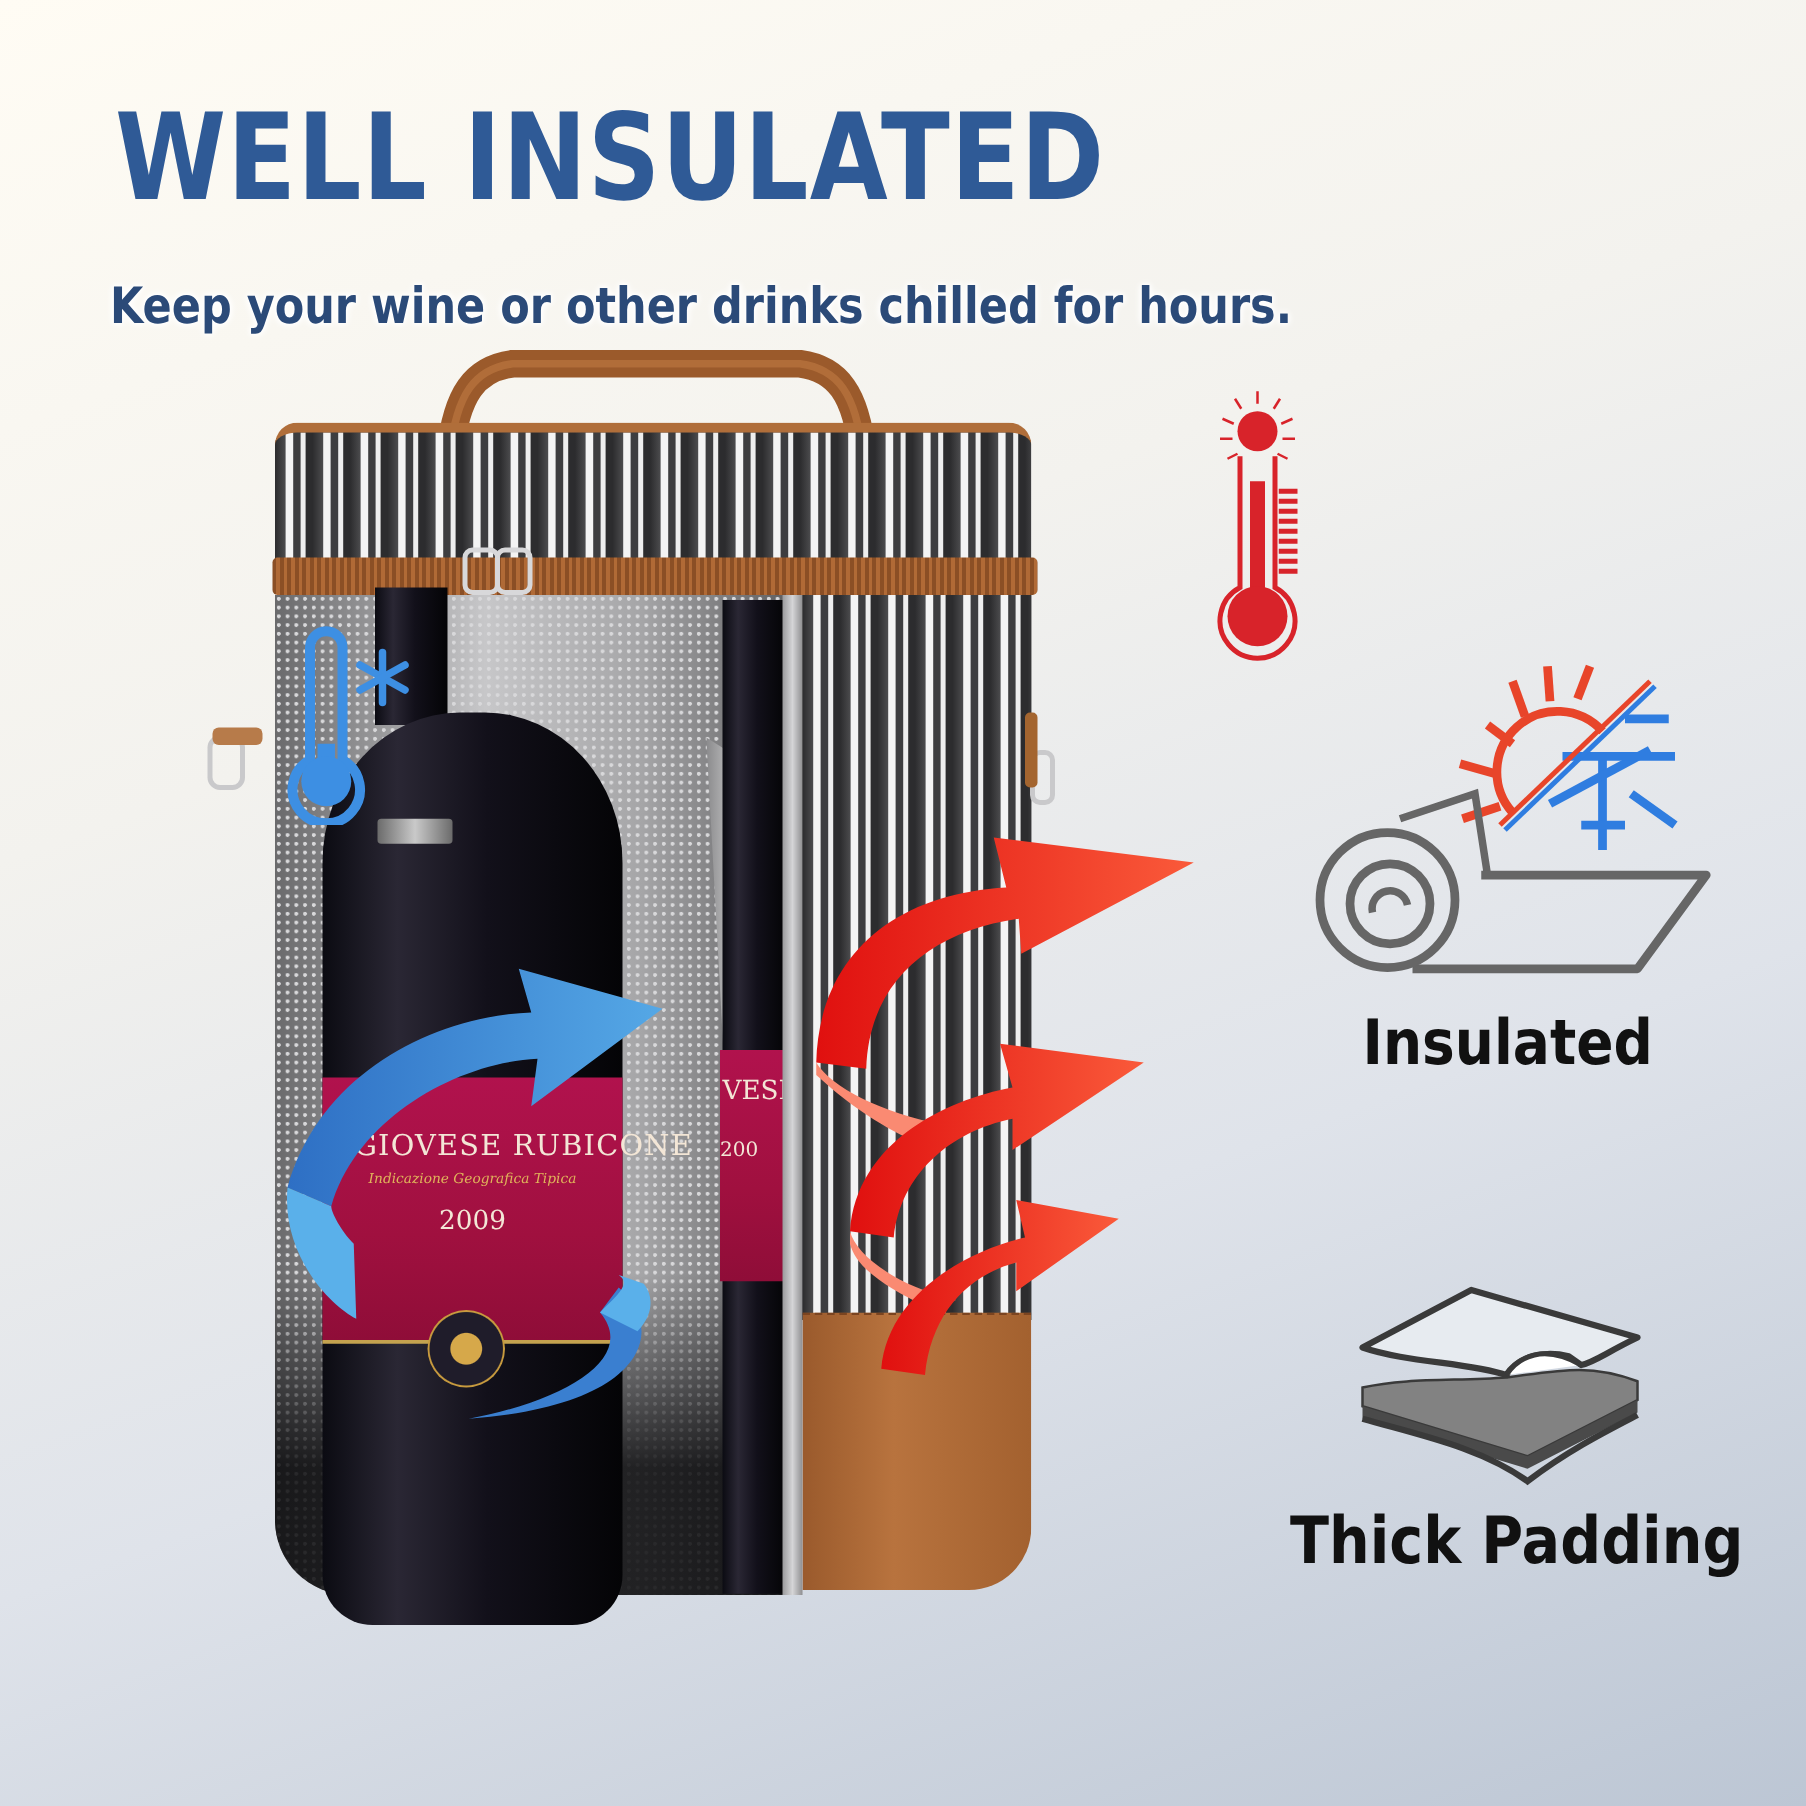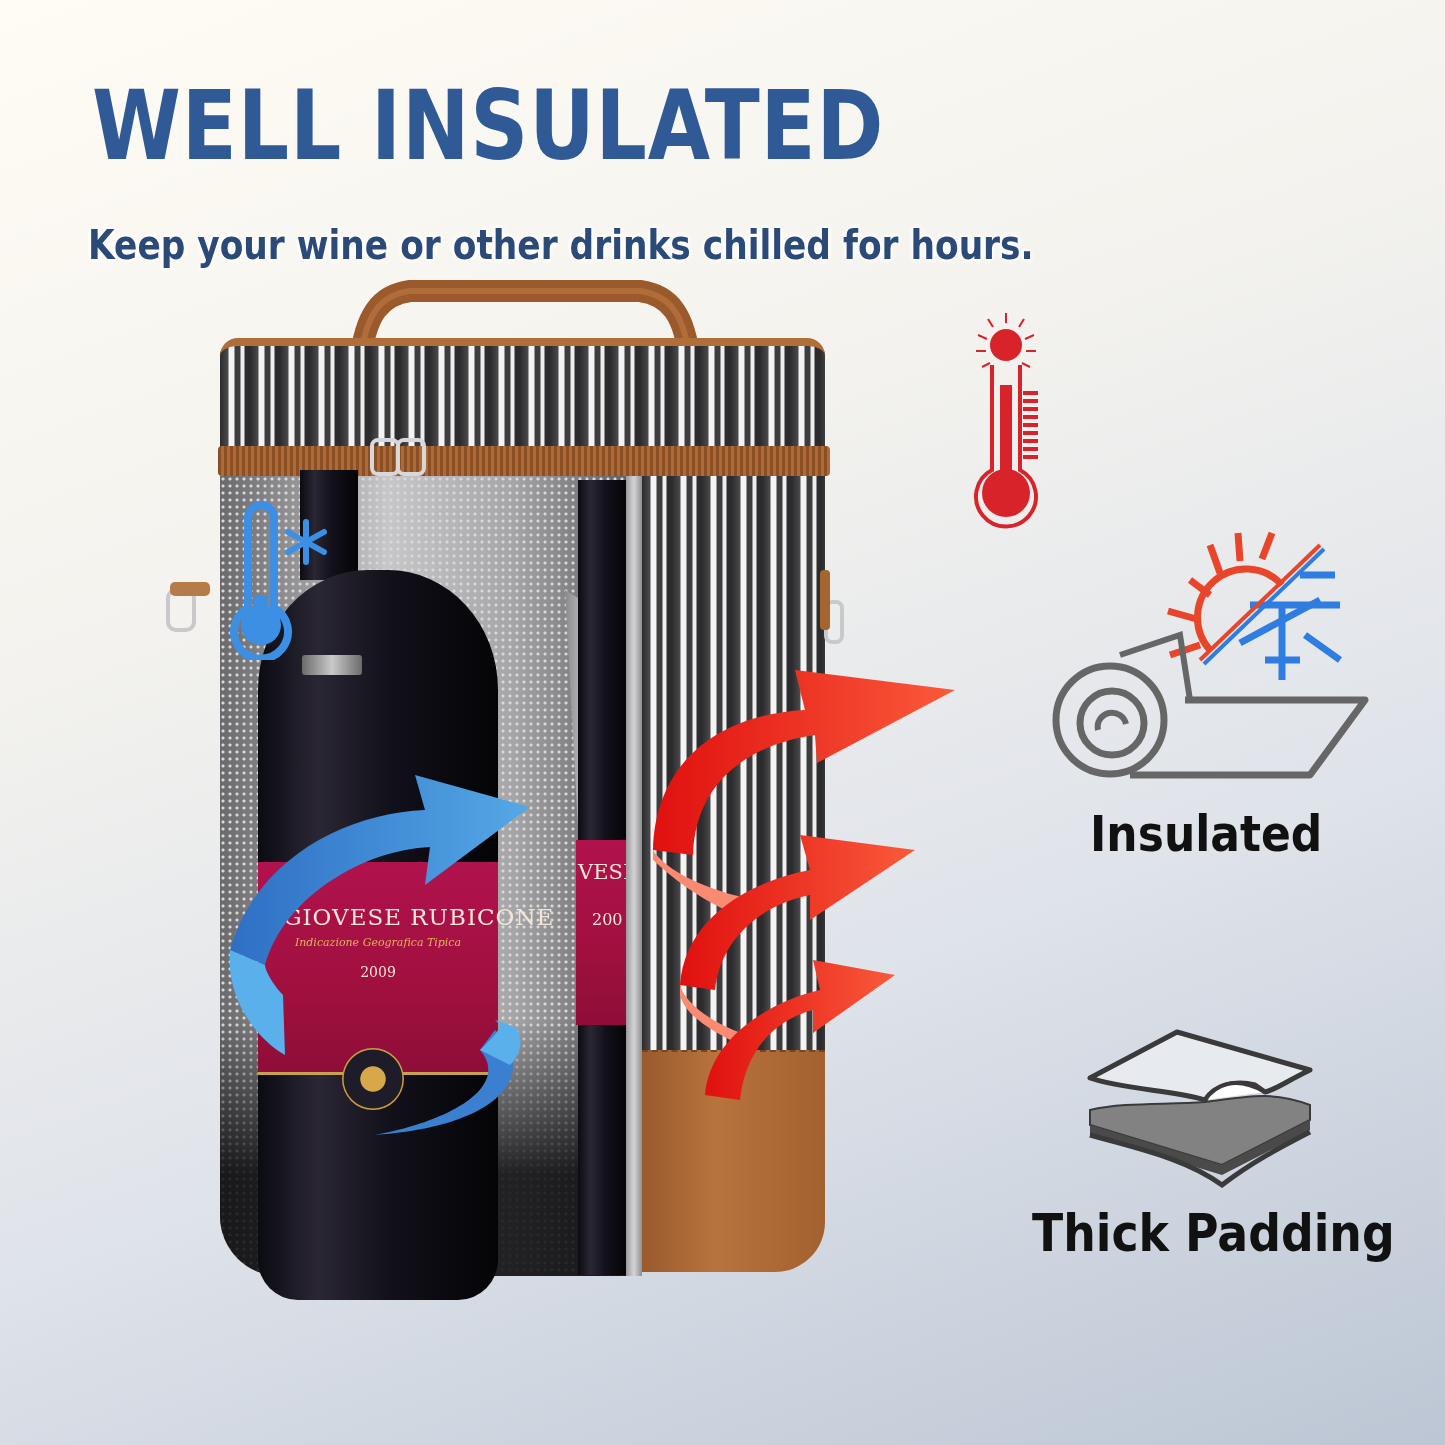--- a/index.html
+++ b/index.html
@@ -77,37 +77,37 @@
   <div class="abs" style="left:236px; top:178px; width:22px; height:30px; border:4px solid #d8d8da; border-radius:8px; background:transparent;"></div>
 
   <div class="abs foil" style="left:60px; top:216px; width:420px; height:800px; border-radius:0 0 0 60px; background-color:#3a3a3c;"></div>
   <div class="abs" style="left:60px; top:760px; width:420px; height:256px; border-radius:0 0 0 60px; background:linear-gradient(180deg, rgba(0,0,0,0) 0%, rgba(10,10,12,0.85) 60%);"></div>
 
   <div class="abs" style="left:405px; top:330px; width:65px; height:680px; background:linear-gradient(90deg,#8a8a8c,#f1f1f1 60%,#cfcfd1); clip-path:polygon(0 0,100% 6%,100% 100%,55% 96%);"></div>
 
   <div class="abs bottle" style="left:418px; top:220px; width:50px; height:795px;"></div>
   <div class="abs label" style="left:416px; top:580px; width:52px; height:185px; overflow:hidden;">
     <div style="position:absolute; left:2px; top:20px; font-size:21px; white-space:nowrap;">VESE</div>
-    <div style="position:absolute; left:16px; top:70px; font-size:16px;">200</div>
+    <div style="position:absolute; left:0; top:70px; font-size:16px;">200</div>
   </div>
 
   <div class="abs" style="left:466px; top:216px; width:16px; height:800px; background:linear-gradient(90deg,#9a9a9c,#d5d5d7,#8f8f91);"></div>
 
   <div class="abs stripes" style="left:482px; top:216px; width:183px; height:580px;"></div>
 
   <div class="abs leather" style="left:482px; top:790px; width:183px; height:220px; border-radius:0 0 50px 0; border-top:2px dashed #7b4420;"></div>
 
   <div class="abs bottle" style="left:120px; top:210px; width:58px; height:110px; left:140px;"></div>
   <div class="abs bottle" style="left:98px; top:310px; width:240px; height:730px; border-radius:110px 110px 40px 40px / 120px 120px 40px 40px;"></div>
   <div class="abs" style="left:142px; top:395px; width:60px; height:20px; background:linear-gradient(90deg,#6b6b6b,#c9c9c9 50%,#6b6b6b); border-radius:3px;"></div>
 
   <div class="abs label" style="left:98px; top:602px; width:240px; height:210px; border-bottom:3px solid #c4a24f;">
     <div style="position:absolute; left:4px; top:42px; font-size:23px; letter-spacing:1px; white-space:nowrap;">NGIOVESE RUBICONE</div>
     <div style="position:absolute; left:0; right:0; top:74px; font-size:11px; font-style:italic; color:#e0b45a;">Indicazione Geografica Tipica</div>
-    <div style="position:absolute; left:0; right:0; top:102px; font-size:14px;">2009</div>
+    <div style="position:absolute; left:0; right:0; top:102px; font-size:21px;">2009</div>
   </div>
   <div class="abs" style="left:182px; top:788px; width:62px; height:62px; border-radius:50%; background:radial-gradient(circle,#d6a84a 0 28%,#1f1c2a 30% 66%,#c79a3e 68% 100%);"></div>
 
   <div class="abs" style="left:6px; top:328px; width:22px; height:36px; border:4px solid #c9c9cb; border-radius:10px;"></div>
   <div class="abs" style="left:10px; top:322px; width:40px; height:14px; background:#b77b4a; border-radius:5px;"></div>
   <div class="abs" style="left:664px; top:340px; width:12px; height:36px; border:4px solid #c9c9cb; border-radius:8px;"></div>
   <div class="abs" style="left:660px; top:310px; width:10px; height:60px; background:#a4652f; border-radius:4px;"></div>
 </div>
 
 <p class="abs subline">Keep your wine or other drinks chilled for hours.</p>

